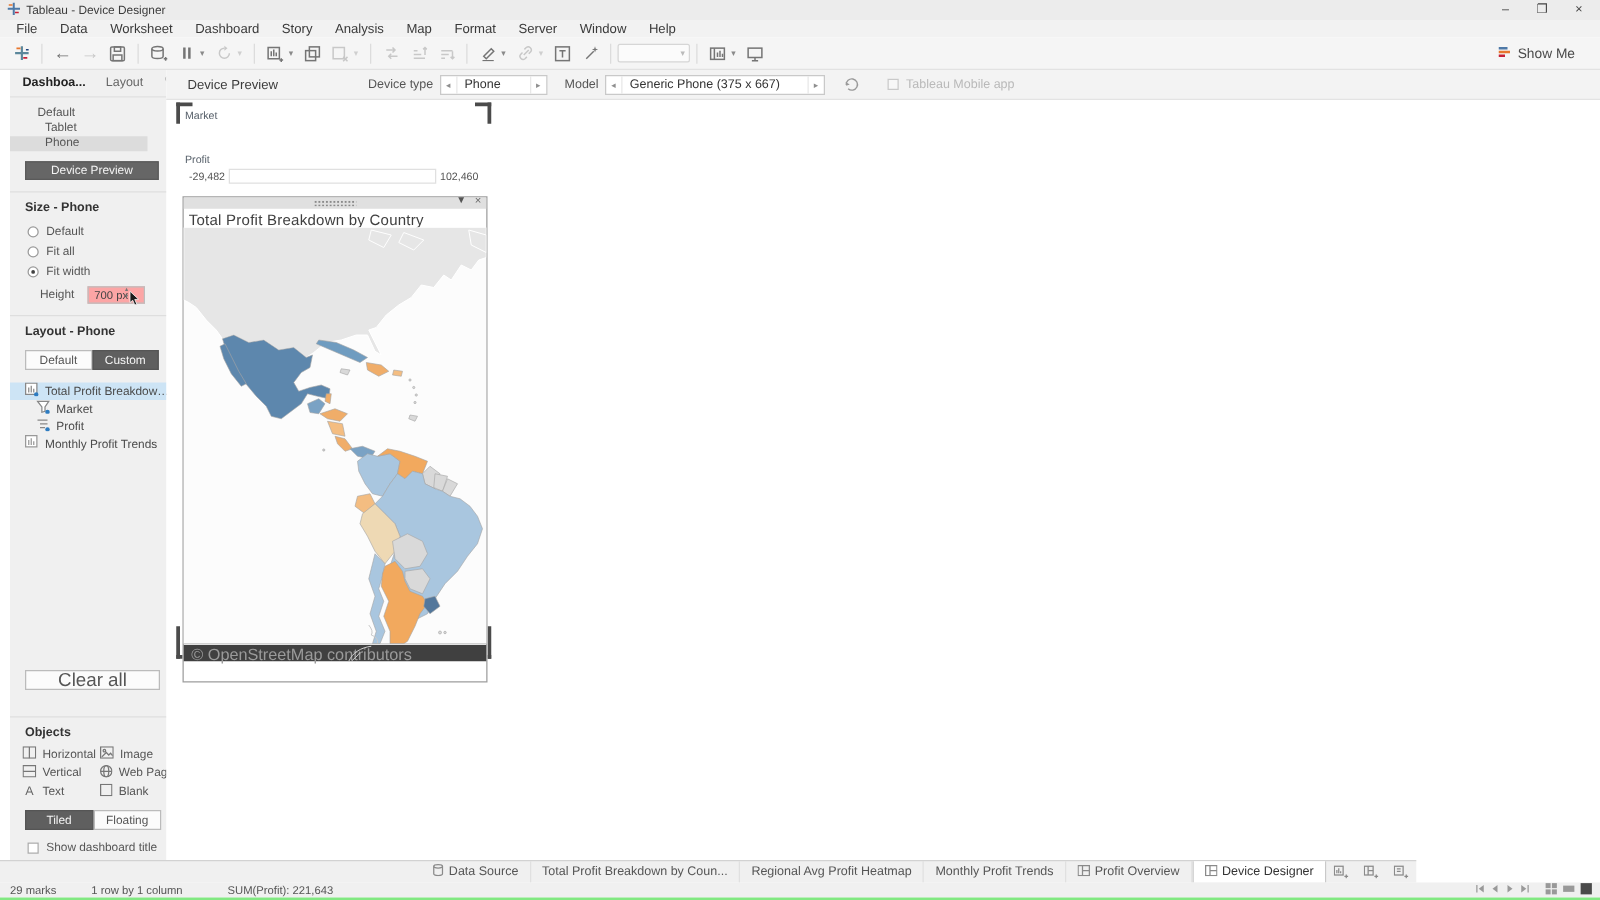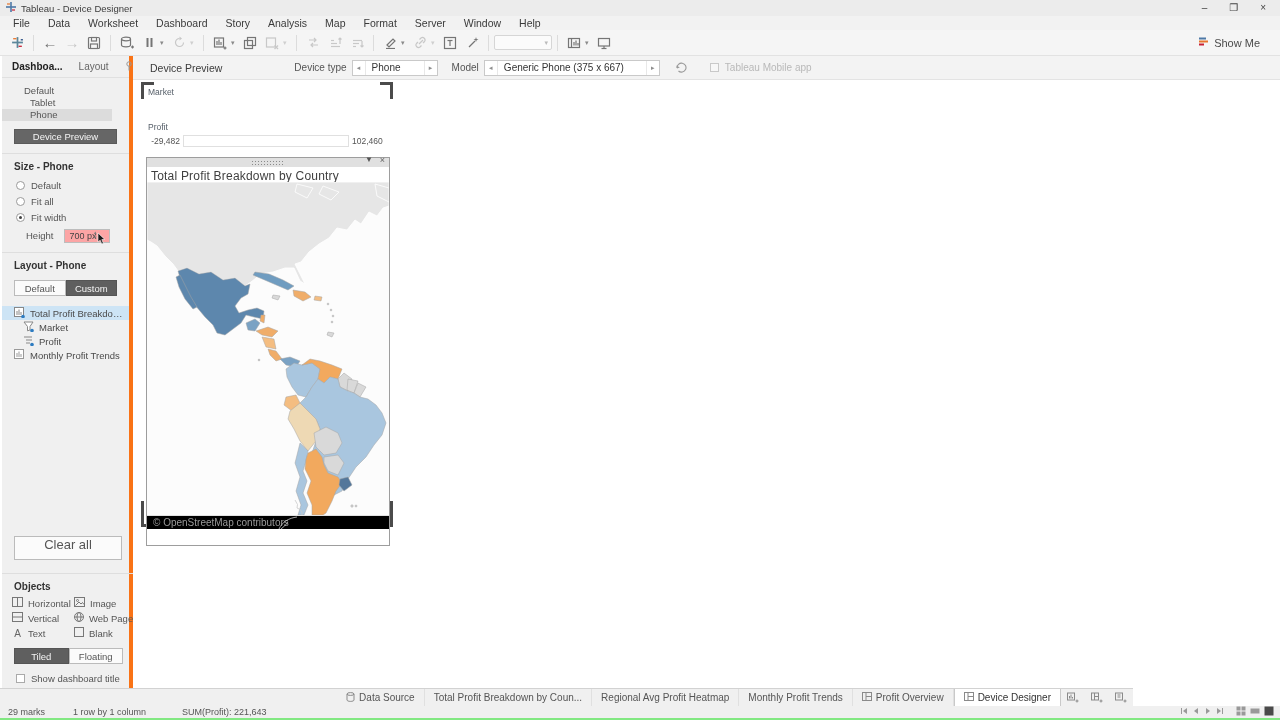--- a/index.html
+++ b/index.html
@@ -20,21 +20,21 @@
   .toolbar { position:absolute; left:0; top:30px; width:1280px; height:26px; background:#f5f5f5; border-bottom:1px solid #e2e2e2; display:flex; align-items:center; padding:0 6px; }
   .tsep { width:1px; height:16px; background:#dcdcdc; margin:0 5px; }
   .ti { width:22px; height:20px; display:flex; align-items:center; justify-content:center; color:#707070; font-size:13px; }
   .ti svg { stroke:#757575; fill:none; stroke-width:1.2; }
   .ti.dis, .tcaret.dis { opacity:.35; }
   .tcaret { font-size:7px; color:#8a8a8a; width:8px; }
   .tool-select { width:58px; height:15px; border:1px solid #d6d6d6; background:#fbfbfb; border-radius:2px; display:flex; align-items:center; justify-content:flex-end; padding-right:3px; color:#bbb; font-size:7px; }
   .showme { margin-left:auto; display:flex; align-items:center; gap:5px; padding-right:14px; font-size:11px; color:#4a4a4a; }
 
   
-  .sidebar { position:absolute; left:2px; top:56px; width:133px; height:632px; background:#f0f0f0; border-right:6px solid #f97316; }
+  .sidebar { position:absolute; left:8px; top:56px; width:133px; height:632px; background:#f0f0f0; border-right:2px solid #f97316; }
   .sb-tabs { display:flex; align-items:center; height:22px; padding-left:10px; border-bottom:1px solid #e0e0e0; }
   .sb-tab { font-size:10px; color:#666; margin-right:16px; cursor:default; }
   .sb-tab.active { font-weight:bold; color:#222; }
   .sb-pin { margin-left:auto; padding-right:6px; }
   .dev-list { padding-top:7px; }
   .dev-item { height:12px; line-height:12px; font-size:9.5px; color:#555; padding-left:22px; }
   .dev-item.child { padding-left:28px; }
   .dev-item.sel { background:#dcdcdc; width:110px; }
   .btn-dark { background:#666666; color:#f4f4f4; border:1px solid #5a5a5a; text-align:center; font-size:9.5px; }
   .dp-btn { margin:8px 12px 0 12px; height:15px; line-height:14px; }
@@ -50,21 +50,21 @@
   .spinner { position:absolute; left:92px; top:5px; display:flex; flex-direction:column; font-size:5px; color:#777; line-height:5px; }
   .cursor-svg { position:absolute; left:95px; top:8px; }
   .two-btn { display:flex; margin:4px 12px 0 12px; }
   .two-btn > div { flex:1; height:16px; line-height:15px; text-align:center; font-size:9.5px; border:1px solid #bbb; background:#fbfbfb; color:#555; }
   .two-btn > div.on { background:#5f5f5f; color:#f4f4f4; border-color:#555; }
   .tree { margin-top:10px; }
   .tree-row { display:flex; align-items:center; gap:5px; height:14px; padding-left:12px; font-size:9.5px; color:#4a4a4a; }
   .tree-row.indent { padding-left:21px; }
   .tree-row.sel { background:#cde4f5; }
   .tree-label { white-space:nowrap; overflow:hidden; text-overflow:ellipsis; width:102px; }
-  .clear-btn { position:absolute; left:12px; top:480px; width:108px; height:24px; line-height:15px; text-align:center; font-size:13px; border:1px solid #bbb; background:#fbfbfb; color:#555; }
+  .clear-btn { position:absolute; left:12px; top:480px; width:108px; height:16px; line-height:15px; text-align:center; font-size:15px; border:1px solid #bbb; background:#fbfbfb; color:#555; }
   .objects { position:absolute; left:0; top:508px; width:133px; }
   .obj-grid { display:grid; grid-template-columns:62px 60px; row-gap:3px; padding-left:10px; }
   .obj-item { display:flex; align-items:center; gap:5px; font-size:9.5px; color:#555; height:12px; }
   .obj-item svg { stroke:#777; fill:none; stroke-width:1; }
   .objects .two-btn { margin-top:9px; }
   .chk-row { display:flex; align-items:center; gap:6px; padding-left:14px; margin-top:9px; }
   .chk { width:9px; height:9px; border:1px solid #aaa; background:#fff; }
   .chk-label { font-size:9.5px; color:#555; }
 
   
@@ -102,21 +102,21 @@
   .lmax { font-size:8.5px; color:#555; }
 
   .map-zone { position:absolute; left:13px; top:101px; width:244px; height:389px; background:#fff; border:1px solid #9d9d9d; }
   .zone-header { height:9px; background:#e0e0e0; position:relative; }
   .grip { position:absolute; left:50%; top:2px; transform:translateX(-50%); width:34px; height:5px;
           background-image:radial-gradient(#8a8a8a 0.7px, transparent 0.9px); background-size:3px 3px; }
   .zcaret { position:absolute; right:16px; top:-3px; font-size:8px; color:#555; }
   .zclose { position:absolute; right:4px; top:-3px; font-size:9px; color:#666; }
   .map-title { height:15px; padding:2px 0 0 4px; font-size:12px; color:#3f3f3f; letter-spacing:.2px; white-space:nowrap; overflow:hidden; }
   .map-svg { display:block; width:242px; height:333px; background:#fcfcfc; }
-  .attribution { height:14px; border-top:1px solid #e2e2e2; display:flex; align-items:center; padding-left:6px; font-size:10px; color:#9a9a9a; position:relative; background:#000000; }
+  .attribution { height:14px; border-top:1px solid #e2e2e2; display:flex; padding-left:6px; font-size:13px; color:#9a9a9a; position:relative; background:#404040; }
   .attr-squiggle { position:absolute; left:128px; top:0; }
 
   
   .sheetbar { position:absolute; left:0; top:688px; width:1133px; height:18px; background:#f0f0f0; border-top:1px solid #d2d2d2; display:flex; align-items:stretch;justify-content:flex-end; }
   .stab { display:flex; align-items:center; gap:4px; padding:0 9px; font-size:10px; color:#555; border-right:1px solid #e0e0e0; white-space:nowrap; }
   .stab.active { background:#fff; border-right:1px solid #c9c9c9; border-left:1px solid #c9c9c9; color:#333; }
   .stab svg, .sbtn svg { stroke:#8a8a8a; fill:none; stroke-width:1; }
   .sbtn { display:flex; align-items:center; padding:0 6px; }
 
   

